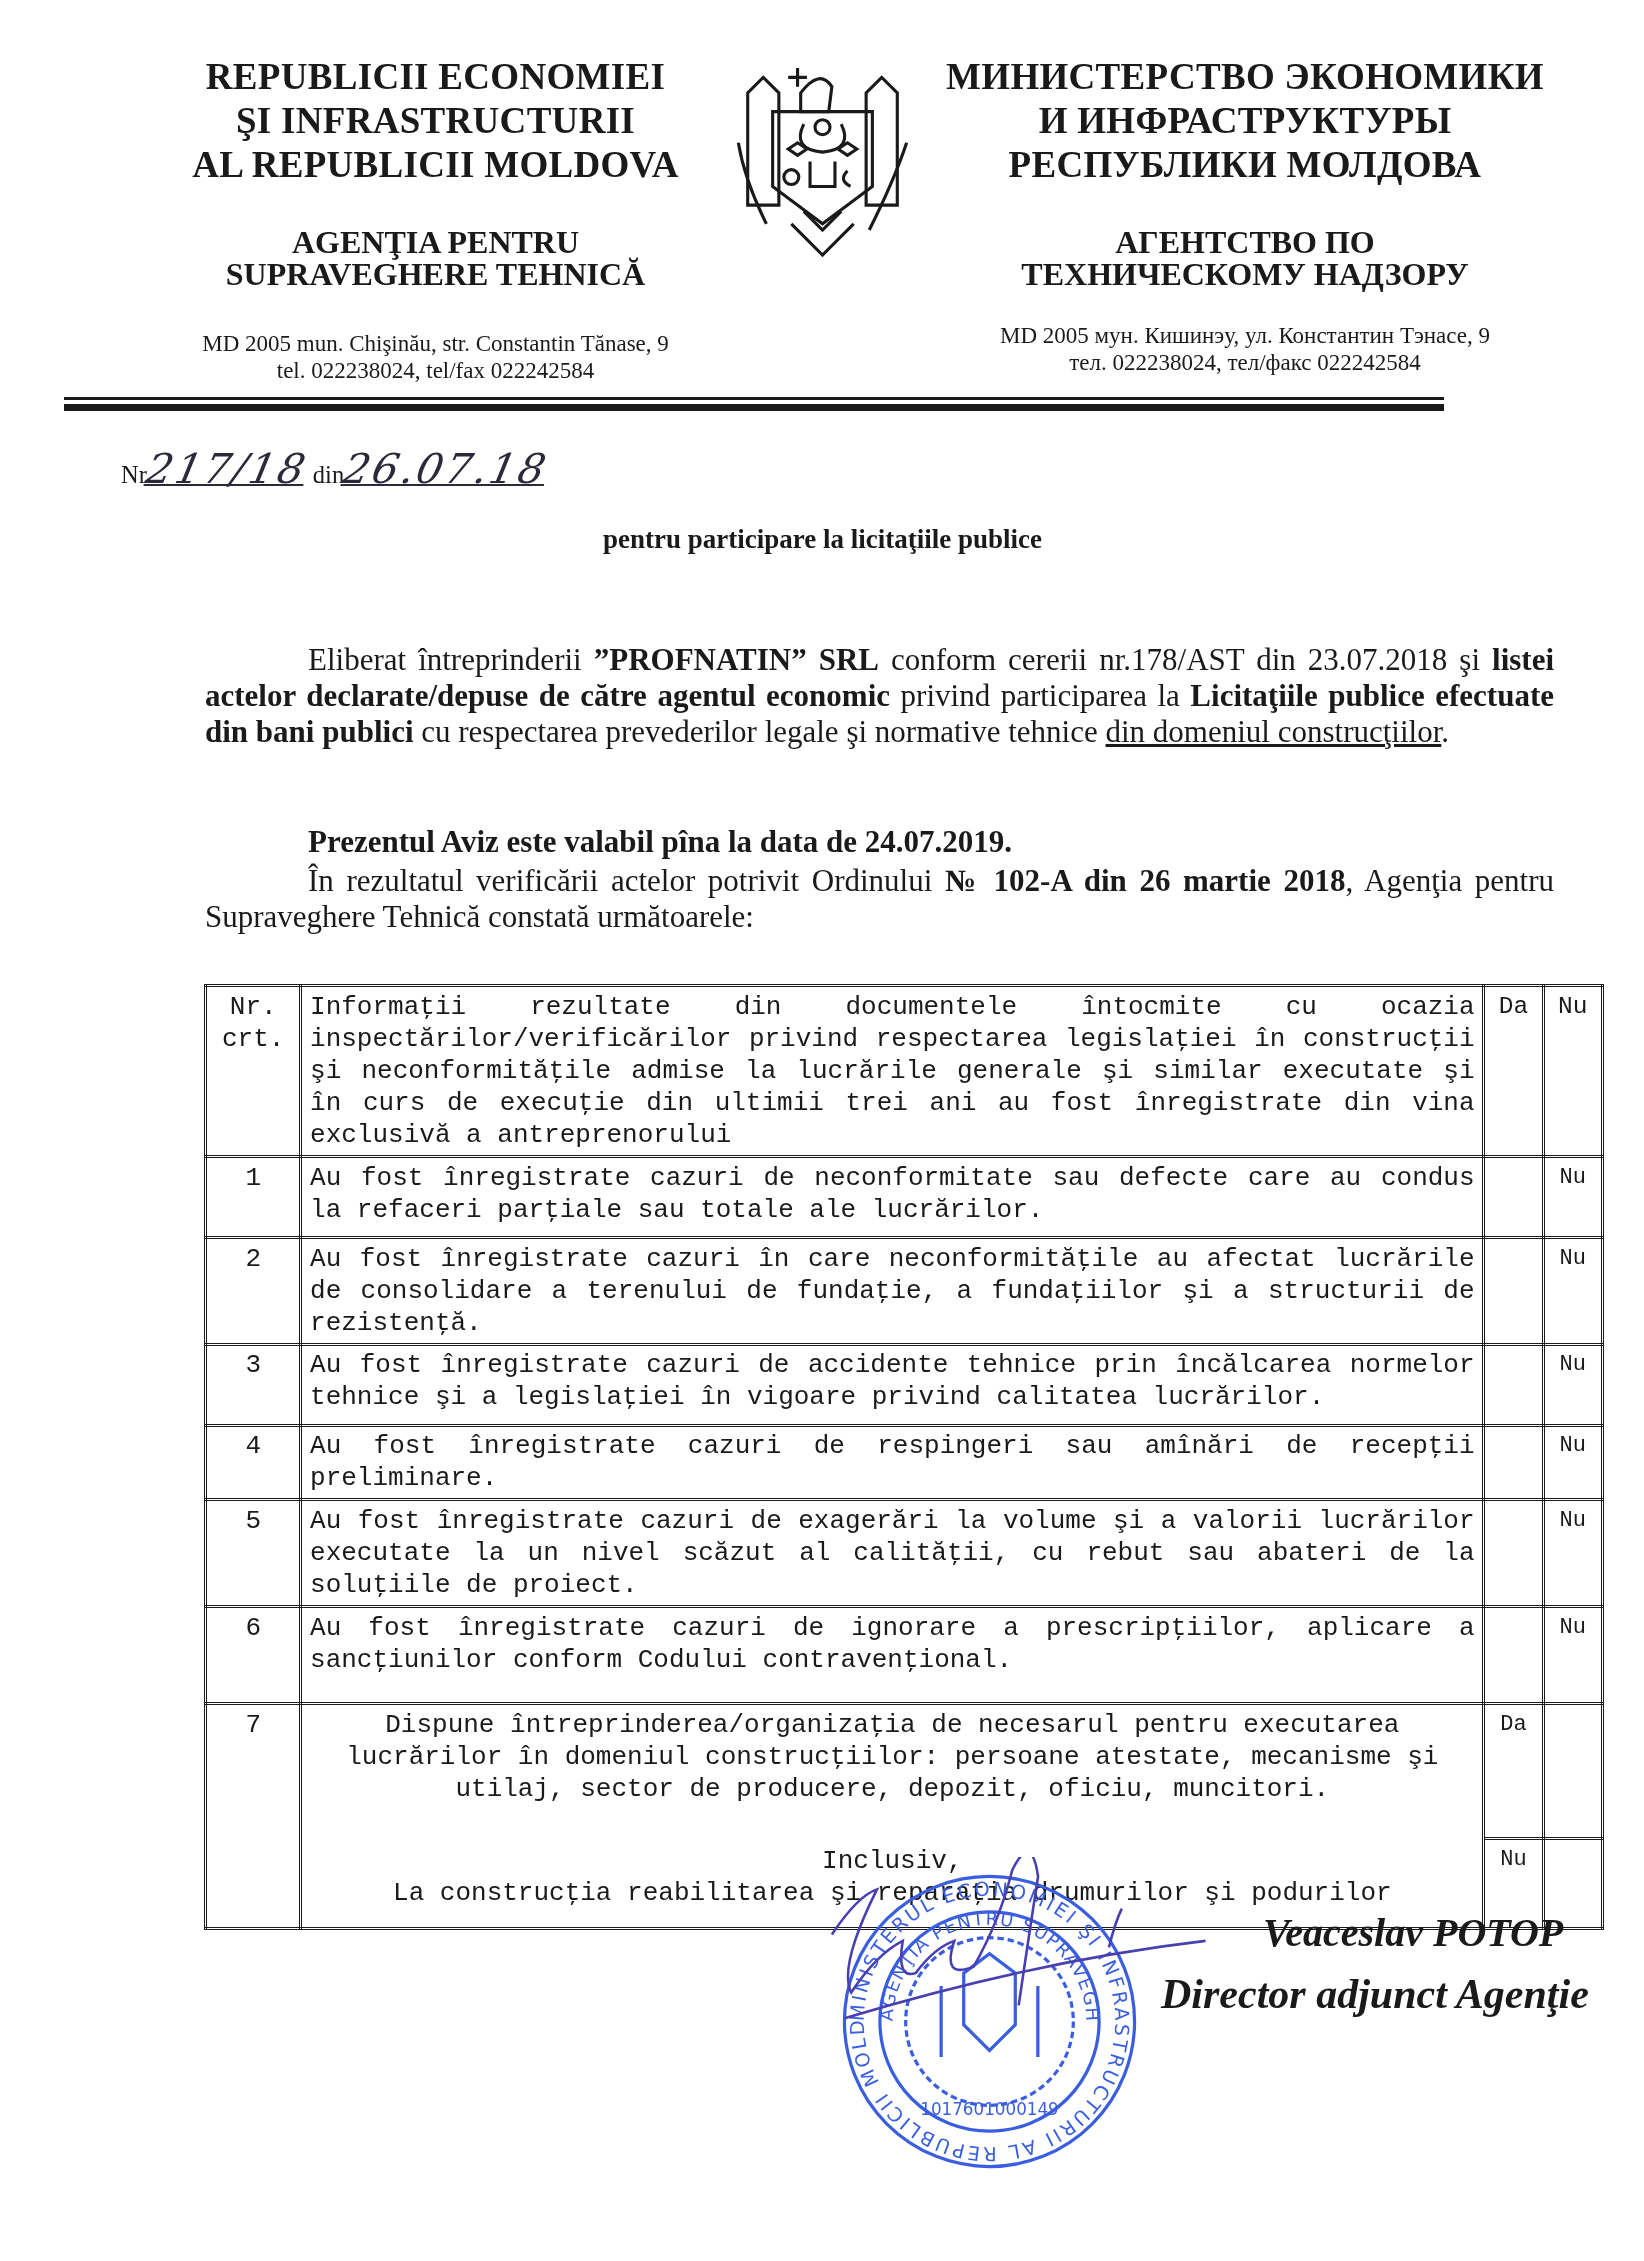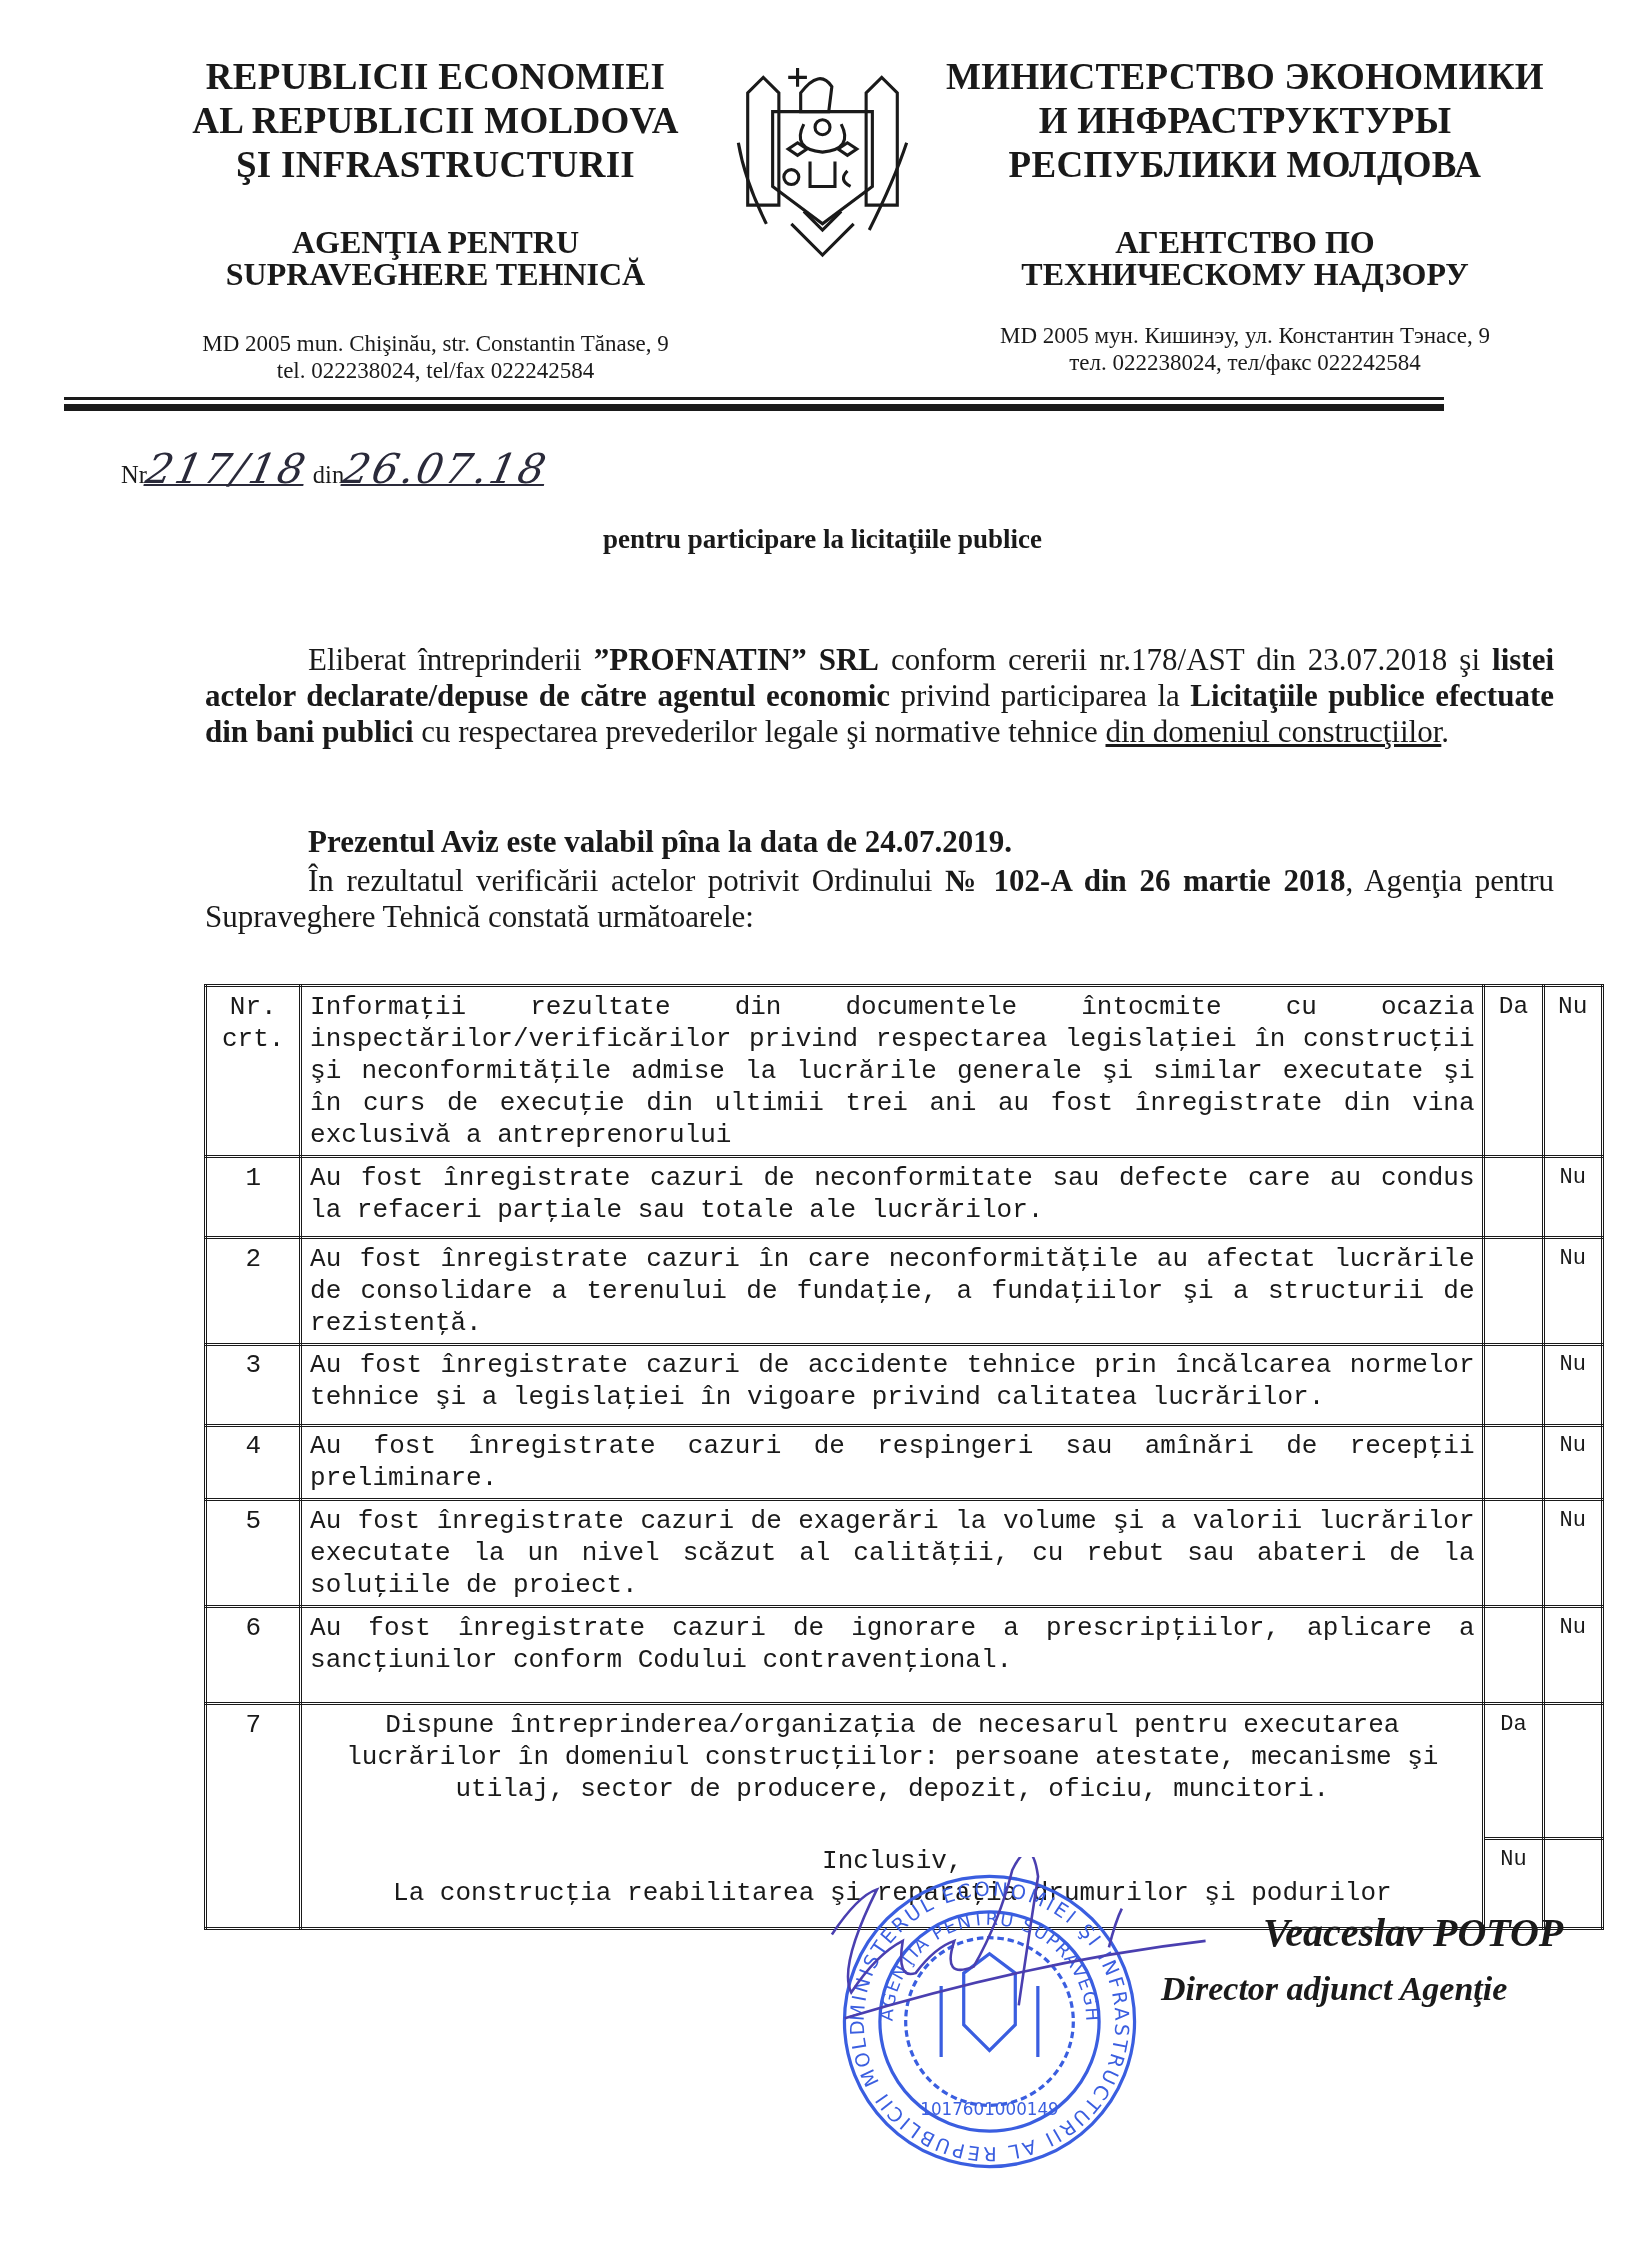--- a/index.html
+++ b/index.html
@@ -22,31 +22,31 @@
   .para b { font-weight:bold; }
   .u { text-decoration:underline; }
   table.t { position:absolute; left:204px; top:984px; width:1400px; border-collapse:collapse;
             font-size:26px; line-height:32px;font-family:Liberation Mono, monospace; }
   table.t td { border:2.6px double #1a1a1a; border-width:3.9px; border-style:double; vertical-align:top; padding:3.9px 7.7px; }
   td.nr { width:77px; text-align:center; }
   td.yn { width:41px; text-align:center; font-size:22px; padding:2.6px 2.6px; }
   td.yn-h { vertical-align:middle; font-size:24.5px; }
   td.desc { text-align:justify; }
   .sig-name { font-weight:bold; font-style:italic; font-size:40px; }
-  .sig-role { font-weight:bold; font-style:italic; font-size:34px; }
+  .sig-role { font-weight:bold; font-style:italic; font-size:42px; }
   .stamp { position:absolute; left:838px; top:1870px; width:303px; height:303px; }
 </style>
 </head>
 <body>
 
 <div class="abs center" style="left:168px; top:55px; width:535px;">
   <div class="hdr-title">
     <div>REPUBLICII ECONOMIEI</div>
+    <div>ŞI INFRASTRUCTURII</div>
     <div>AL REPUBLICII MOLDOVA</div>
-    <div>ŞI INFRASTRUCTURII</div>
   </div>
   <div class="hdr-agency" style="margin-top:39px;">
     <div>AGENŢIA PENTRU</div>
     <div>SUPRAVEGHERE TEHNICĂ</div>
   </div>
   <div class="hdr-addr" style="margin-top:40px;">
     <div>MD 2005 mun. Chişinău, str. Constantin Tănase, 9</div>
     <div>tel. 022238024, tel/fax 022242584</div>
   </div>
 </div>

